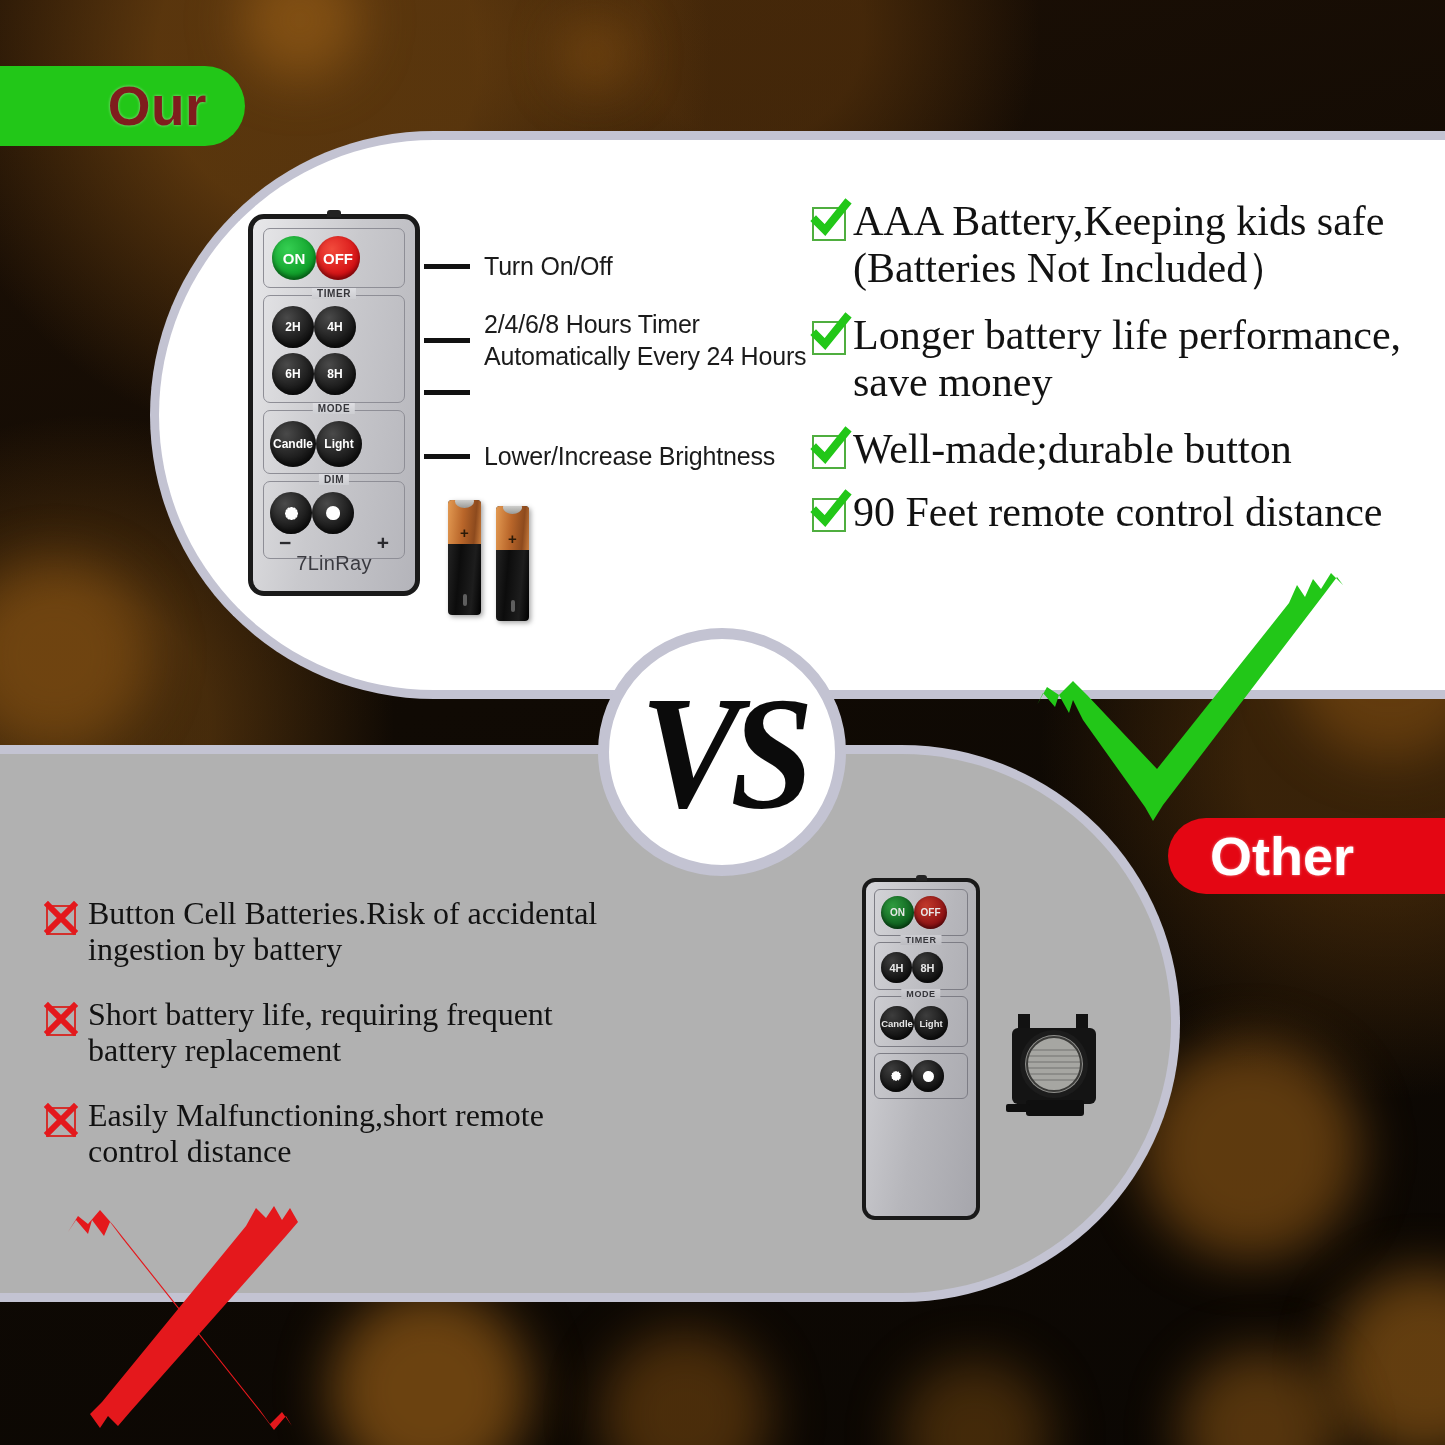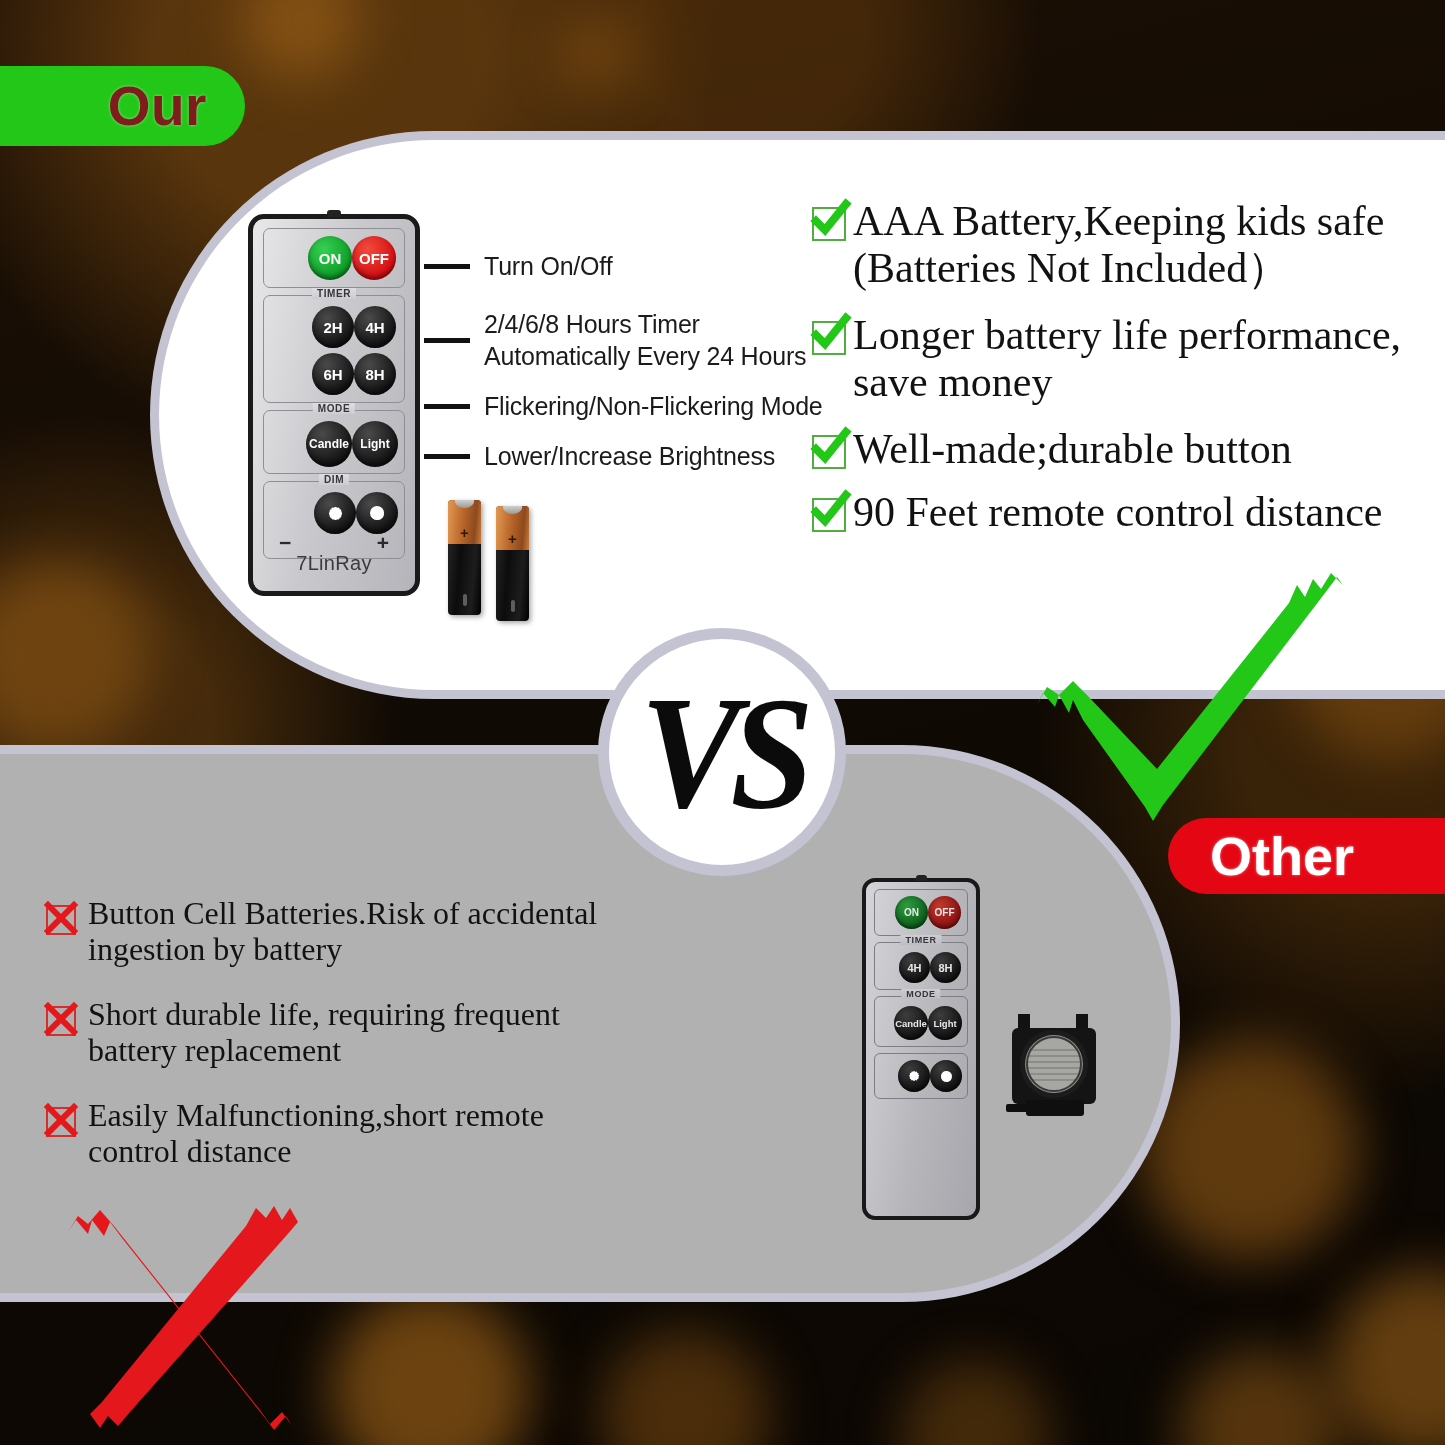--- a/index.html
+++ b/index.html
@@ -66,28 +66,28 @@
     background:linear-gradient(100deg,#e8e8ea 0%,#c9c9cd 48%,#b4b4ba 100%);
     border:5px solid #1a1a1a;border-radius:16px;box-sizing:border-box;
     padding:9px 10px;
   }
   #remote-main .ir-nub{position:absolute;left:50%;top:-9px;width:14px;height:7px;
     margin-left:-7px;background:#222;border-radius:3px 3px 0 0;}
   .grp{border:1px solid #8e8e96;border-radius:7px;position:relative;margin-bottom:7px;}
   .grp-label{position:absolute;top:-8px;left:50%;transform:translateX(-50%);
     background:linear-gradient(#dedee2,#cccdd1);padding:0 5px;font-size:10px;
     color:#35353a;letter-spacing:.6px;font-weight:bold;}
-  .row{display:flex;justify-content:flex-end;align-items:center;}
+  .row{display:flex;justify-content:flex-start;align-items:center;}
   .btn{border-radius:50%;display:flex;align-items:center;justify-content:center;
     color:#fff;font-weight:bold;box-shadow:inset 0 -3px 5px rgba(0,0,0,.45);}
   .btn-onoff{width:44px;height:44px;font-size:15px;}
   .btn-on{background:radial-gradient(circle at 36% 30%,#35cf52,#0d9c27 70%,#07761d);}
   .btn-off{background:radial-gradient(circle at 36% 30%,#f24b3c,#d40d12 70%,#9d0409);}
   .btn-dark{background:radial-gradient(circle at 36% 28%,#4a4a4a,#141414 68%,#000);}
-  .btn-hr{width:42px;height:42px;font-size:15px;}
+  .btn-hr{width:42px;height:42px;font-size:12px;}
   .btn-mode{width:46px;height:46px;font-size:12px;}
   .btn-dim{width:42px;height:42px;}
   .sun{position:relative;width:26px;height:26px;}
   .sun .core{position:absolute;left:50%;top:50%;width:11px;height:11px;margin:-5.5px 0 0 -5.5px;
     background:#fff;border-radius:50%;}
   .sun i{position:absolute;left:50%;top:50%;width:3px;height:13px;margin:-6.5px 0 0 -1.5px;
     background:#fff;border-radius:1px;}
   .pm{display:flex;justify-content:space-between;padding:1px 9px 4px;}
   .pm span{font-size:21px;color:#2a2a2e;font-weight:bold;line-height:.8;}
   #brand{position:absolute;left:0;right:0;bottom:16px;text-align:center;
@@ -266,21 +266,20 @@
 </div>
 <div class="callout" style="left:424px;top:308px;">
   <span class="dash"></span>
   <span class="ctext">
     <span>2/4/6/8 Hours Timer</span><br>
     <span>Automatically Every 24 Hours</span>
   </span>
 </div>
 <div class="callout" style="left:424px;top:390px;">
   <span class="dash"></span>
-  <span class="ctext">Flickering/Non-Flickering Mode</span>
 </div>
 <div class="callout" style="left:424px;top:440px;">
   <span class="dash"></span>
   <span class="ctext">Lower/Increase Brightness</span>
 </div>
 
 <div class="aaa" style="left:448px;top:500px;">
   <div class="top"></div>
     <div class="cap"></div>
   <div class="plus">+</div>
@@ -358,21 +357,21 @@
     </span>
   </div>
   <div class="li" style="margin-bottom:28px;">
     <span class="xk">
       <span class="box"></span>
       <svg width="36" height="36" viewBox="0 0 36 36">
         <path d="M5 5 L31 31 M31 5 L5 31" stroke="#e4181c" stroke-width="6" fill="none" stroke-linecap="square"></path>
       </svg>
     </span>
     <span class="txt">
-      <span>Short durable life, requiring frequent</span><br>
+      <span>Short battery life, requiring frequent</span><br>
       <span>battery replacement</span>
     </span>
   </div>
   <div class="li">
     <span class="xk">
       <span class="box"></span>
       <svg width="36" height="36" viewBox="0 0 36 36">
         <path d="M5 5 L31 31 M31 5 L5 31" stroke="#e4181c" stroke-width="6" fill="none" stroke-linecap="square"></path>
       </svg>
     </span>

